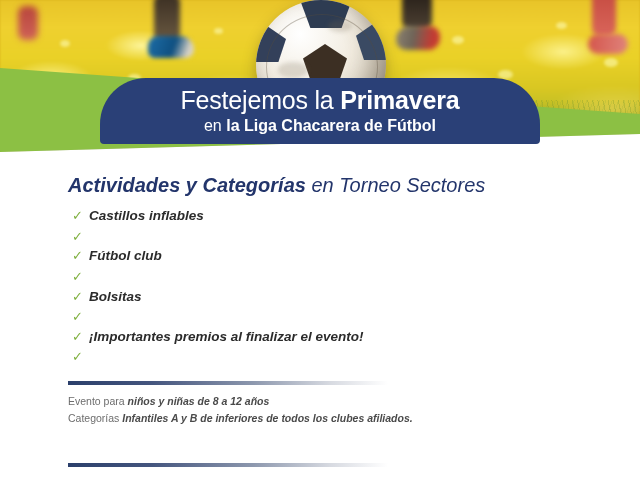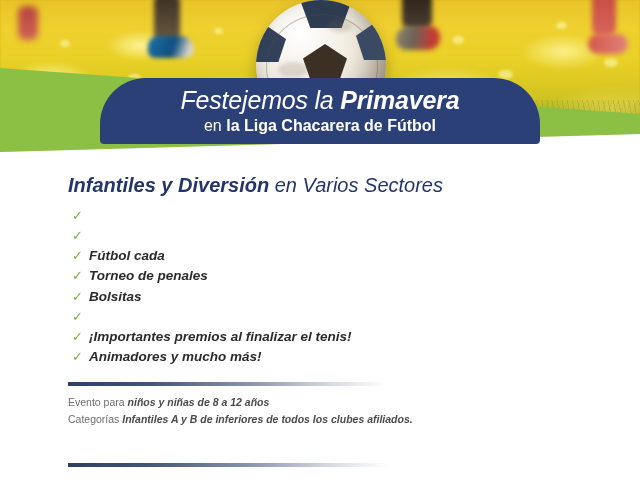--- a/index.html
+++ b/index.html
@@ -163,21 +163,20 @@
     align-items: center;
     justify-content: center;
     color: #ffffff;
     line-height: 1;
   }
   .banner-line1 {
     font-size: 25px;
     font-weight: 300;
     letter-spacing: -.2px;
     white-space: nowrap;
-    font-style: italic;
   }
   .banner-line1 b { font-weight: 700; }
   .banner-line2 {
     font-size: 16px;
     font-weight: 300;
     margin-top: 5px;
     white-space: nowrap;
   }
   .banner-line2 b { font-weight: 700; }
 
@@ -314,52 +313,51 @@
     <span>Festejemos la </span><b>Primavera</b>
   </div>
   <div class="banner-line2">
     <span>en </span><b>la Liga Chacarera de Fútbol</b>
   </div>
 </div>
 
 <div class="content">
 
   <div class="heading">
-    <b>Infantiles y Diversión</b><span> en Varios Sectores</span>
+    <b>Actividades y Categorías</b><span> en Torneo Sectores</span>
   </div>
 
   <ul class="list">
     <li>
       <span class="check">✓</span>
-    </li>
-    <li>
-      <span class="check">✓</span>
-    </li>
-    <li>
-      <span class="check">✓</span>
-      <span>Fútbol cada</span>
-    </li>
-    <li>
-      <span class="check">✓</span>
-      <span>Torneo de penales</span>
+      <span>Castillos inflables</span>
+    </li>
+    <li>
+      <span class="check">✓</span>
+    </li>
+    <li>
+      <span class="check">✓</span>
+      <span>Fútbol club</span>
+    </li>
+    <li>
+      <span class="check">✓</span>
     </li>
     <li>
       <span class="check">✓</span>
       <span>Bolsitas</span>
     </li>
     <li>
       <span class="check">✓</span>
     </li>
     <li>
       <span class="check">✓</span>
-      <span>¡Importantes premios al finalizar el tenis!</span>
-    </li>
-    <li>
-      <span class="check">✓</span>
-      <span>Animadores y mucho más!</span>
+      <span>¡Importantes premios al finalizar el evento!</span>
+    </li>
+    <li>
+      <span class="check">✓</span>
     </li>
   </ul>
 
 
   <div class="divider"></div>
 
   <div class="footer">
     <div>
       <span>Evento para </span><b>niños y niñas de 8 a 12 años</b>
     </div>

